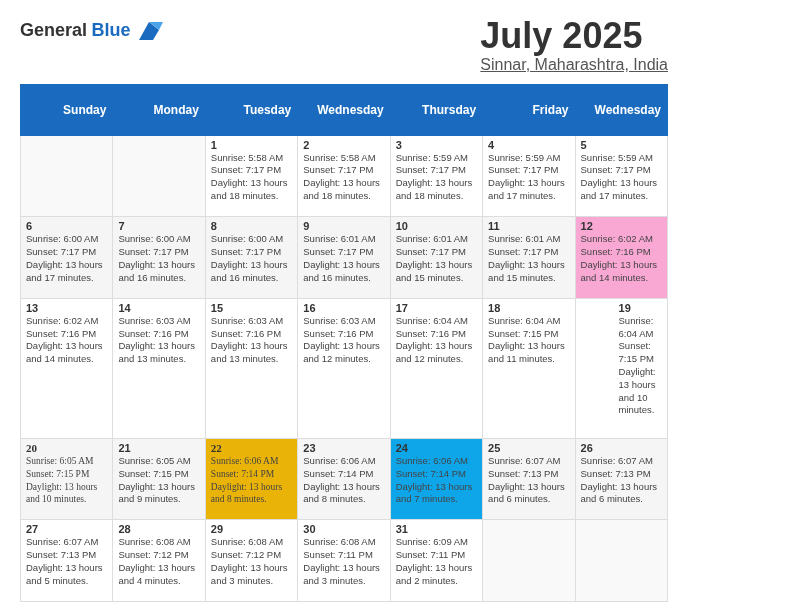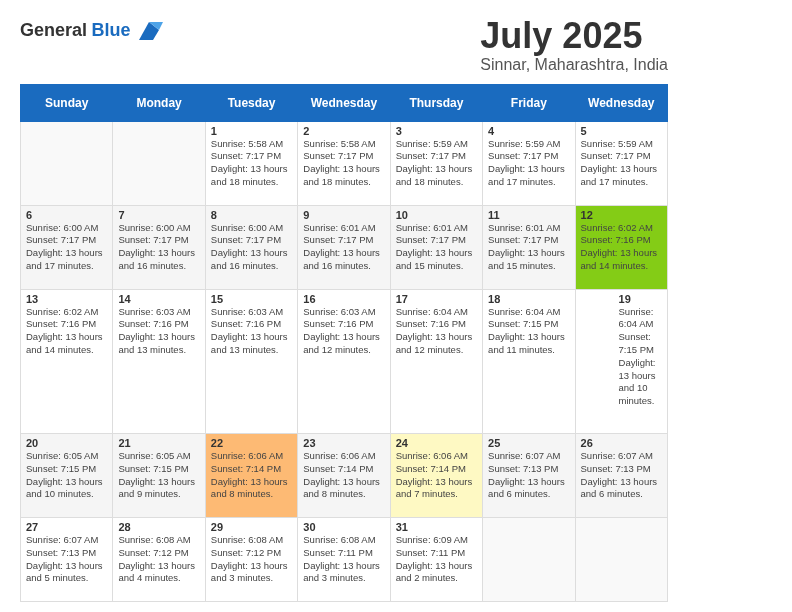--- a/index.html
+++ b/index.html
@@ -36,35 +36,36 @@
     }
     .month-title {
       font-size: 36px;
       font-weight: bold;
       color: #333;
       line-height: 1.1;
     }
     .location-title {
       font-size: 16px;
       color: #555;
+      text-decoration: underline;
     }
     .calendar {
       flex: 1;
       border: 1px solid #ccc;
       border-collapse: collapse;
       width: 100%;
       table-layout: fixed;
     }
     .calendar th {
       background-color: #1a6bbf;
       color: #fff;
       font-size: 12px;
       font-weight: bold;
-      text-align: center;
-      padding: 11px 6px;
+      text-align: right;
+      padding: 18px 6px;
       border: 1px solid #1a6bbf;
     }
     .calendar td {
       vertical-align: top;
       border: 1px solid #ddd;
       padding: 3px 5px;
       font-size: 10px;
       color: #333;
       background: #fff;
     }
@@ -173,21 +174,21 @@
           <span class="day-info">Sunrise: 6:01 AM<br>Sunset: 7:17 PM<br>Daylight: 13 hours and 16 minutes.</span>
         </td>
           <td style="background: rgb(245, 245, 245);">
           <span class="day-number">10</span>
           <span class="day-info">Sunrise: 6:01 AM<br>Sunset: 7:17 PM<br>Daylight: 13 hours and 15 minutes.</span>
         </td>
           <td style="background: rgb(245, 245, 245);">
           <span class="day-number">11</span>
           <span class="day-info">Sunrise: 6:01 AM<br>Sunset: 7:17 PM<br>Daylight: 13 hours and 15 minutes.</span>
         </td>
-          <td style="background: #84cc16;">
+          <td style="background: #f9a8d4;">
           <span class="day-number">12</span>
           <span class="day-info">Sunrise: 6:02 AM<br>Sunset: 7:16 PM<br>Daylight: 13 hours and 14 minutes.</span>
         </td>
         </tr>
         <tr>
           <td style="background: rgb(255, 255, 255);">
           <span class="day-number">13</span>
           <span class="day-info">Sunrise: 6:02 AM<br>Sunset: 7:16 PM<br>Daylight: 13 hours and 14 minutes.</span>
         </td>
           <td style="background: rgb(255, 255, 255);">
@@ -209,37 +210,37 @@
           <td style="background: rgb(255, 255, 255);">
           <span class="day-number">18</span>
           <span class="day-info">Sunrise: 6:04 AM<br>Sunset: 7:15 PM<br>Daylight: 13 hours and 11 minutes.</span>
         </td>
           <td style="background: rgb(255, 255, 255); padding-left: 43px;">
           <span class="day-number">19</span>
           <span class="day-info">Sunrise: 6:04 AM<br>Sunset: 7:15 PM<br>Daylight: 13 hours and 10 minutes.</span>
         </td>
         </tr>
         <tr>
-          <td style="background: rgb(245, 245, 245);">
+          <td style="background: rgb(245, 245, 245); font-family: Liberation Serif, serif;">
           <span class="day-number">20</span>
           <span class="day-info">Sunrise: 6:05 AM<br>Sunset: 7:15 PM<br>Daylight: 13 hours and 10 minutes.</span>
         </td>
           <td style="background: rgb(245, 245, 245);">
           <span class="day-number">21</span>
           <span class="day-info">Sunrise: 6:05 AM<br>Sunset: 7:15 PM<br>Daylight: 13 hours and 9 minutes.</span>
         </td>
-          <td style="background: #fdba74;">
+          <td style="background: #eab308; font-family: Liberation Serif, serif;">
           <span class="day-number">22</span>
           <span class="day-info">Sunrise: 6:06 AM<br>Sunset: 7:14 PM<br>Daylight: 13 hours and 8 minutes.</span>
         </td>
           <td style="background: rgb(245, 245, 245);">
           <span class="day-number">23</span>
           <span class="day-info">Sunrise: 6:06 AM<br>Sunset: 7:14 PM<br>Daylight: 13 hours and 8 minutes.</span>
         </td>
-          <td style="background: #fef9c3;">
+          <td style="background: #0ea5e9;">
           <span class="day-number">24</span>
           <span class="day-info">Sunrise: 6:06 AM<br>Sunset: 7:14 PM<br>Daylight: 13 hours and 7 minutes.</span>
         </td>
           <td style="background: rgb(245, 245, 245);">
           <span class="day-number">25</span>
           <span class="day-info">Sunrise: 6:07 AM<br>Sunset: 7:13 PM<br>Daylight: 13 hours and 6 minutes.</span>
         </td>
           <td style="background: rgb(245, 245, 245);">
           <span class="day-number">26</span>
           <span class="day-info">Sunrise: 6:07 AM<br>Sunset: 7:13 PM<br>Daylight: 13 hours and 6 minutes.</span>

